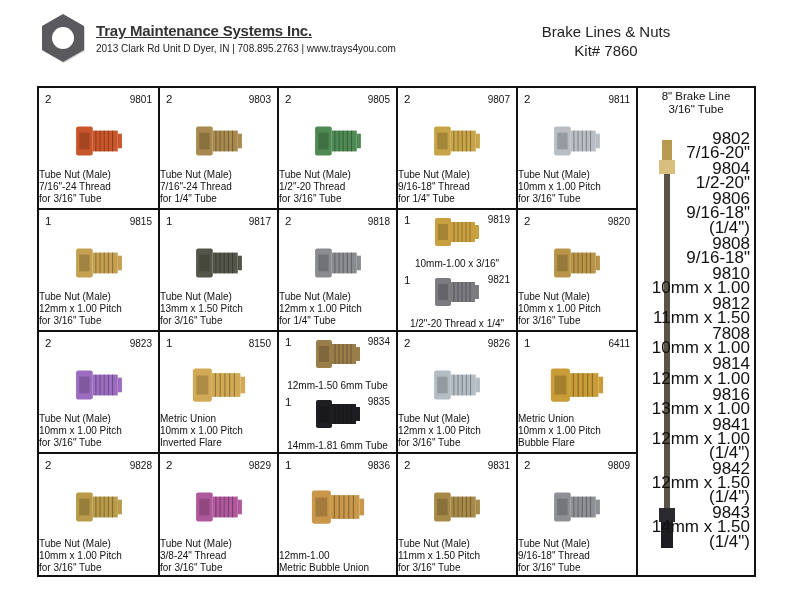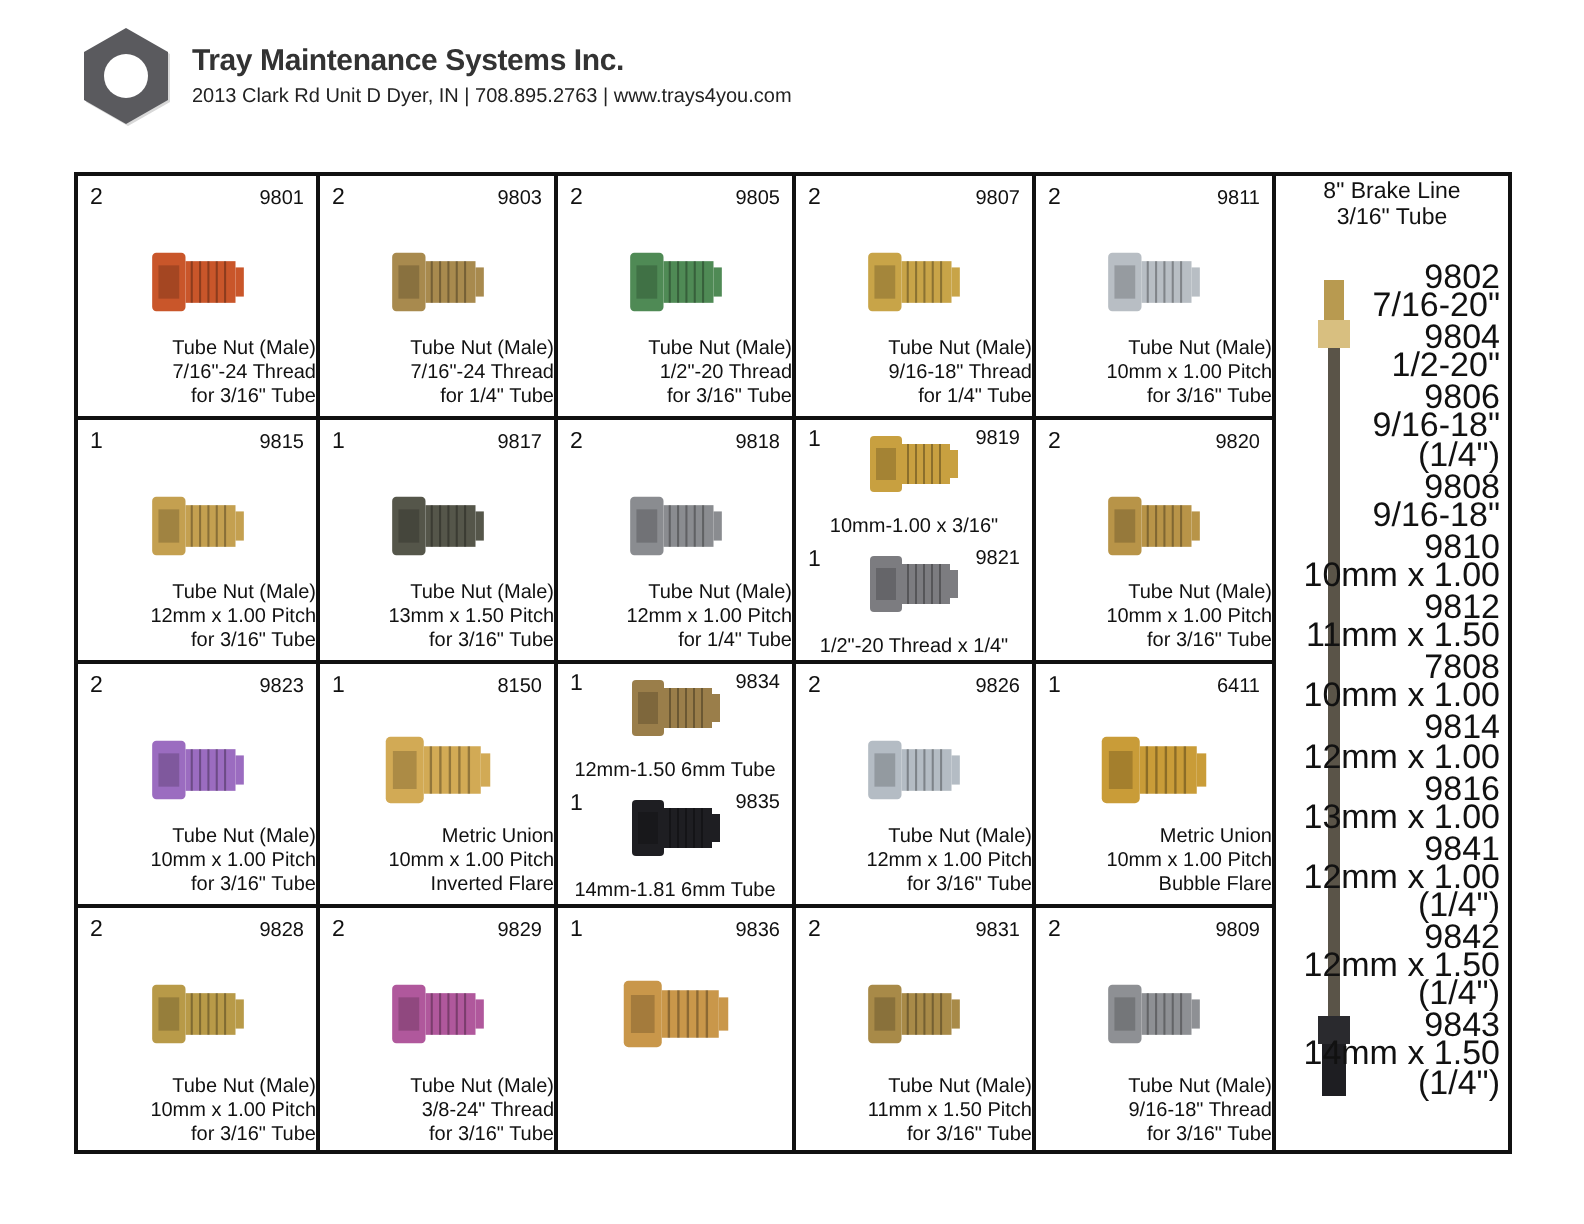--- a/index.html
+++ b/index.html
@@ -1,27 +1,27 @@
 <!DOCTYPE html>
 <html><head>
 <meta charset="utf-8">
 <style>
   * { box-sizing: border-box; margin: 0; padding: 0; }
   body { width: 792px; height: 612px; background: #ffffff; font-family: "Liberation Sans", sans-serif; color: #111; position: relative; overflow: hidden; }
   .logo { position: absolute; left: 40px; top: 12px; width: 46px; height: 52px; }
   .company { position: absolute; left: 96px; top: 22px; }
-  .company .name { font-size: 15px; font-weight: bold; color: #333; letter-spacing: -0.2px; }
+  .company .name { font-size: 15px; font-weight: bold; color: #333; letter-spacing: -0.2px; text-decoration: underline; }
   .company .addr { font-size: 10px; color: #222; margin-top: 4px; }
   .kit { position: absolute; left: 536px; top: 22px; width: 140px; text-align: center; font-size: 15px; line-height: 19px; color: #222; }
   .grid { position: absolute; left: 37px; top: 86px; width: 599px; height: 491px; border: 2px solid #111; border-right: none; display: grid; grid-template-columns: 121px 119px 119px 120px 120px; grid-template-rows: 122px 122px 122px 123px; }
   .cell { border-right: 2px solid #111; border-bottom: 2px solid #111; position: relative; font-size: 10px; }
   .row4 .cell, .cell.last-row { border-bottom: none; }
   .qty { position: absolute; left: 6px; top: 5px; font-size: 11.5px; }
   .sku { position: absolute; right: 6px; top: 6px; font-size: 10px; }
-  .desc { position: absolute; left: 0; right: 0; bottom: 3px; text-align: right; line-height: 12px; font-size: 10px; }
+  .desc { position: absolute; left: 0; right: 0; bottom: 3px; text-align: left; line-height: 12px; font-size: 10px; }
   .desc span { display: block; }
   .part { position: absolute; left: 50%; top: 34px; transform: translateX(-50%); height: 38px; }
   .half { position: absolute; left: 0; right: 0; height: 60px; }
   .half.top { top: 0; }
   .half.bot { top: 60px; }
   .half .qty { top: 4px; }
   .half .sku { top: 4px; }
   .half .hdesc { position: absolute; left: 0; right: 0; bottom: 1px; text-align: center; font-size: 10px; }
   .half .part { top: 6px; height: 32px; }
   .side { position: absolute; left: 636px; top: 86px; width: 120px; height: 491px; border: 2px solid #111; }
@@ -38,20 +38,22 @@
   <polygon points="23,2 44,14 44,38 23,50 2,38 2,14" fill="#5a5a5e"></polygon>
   <circle cx="23" cy="26" r="11" fill="#ffffff"></circle>
 </svg>
 
 <div class="company">
   <div class="name">Tray Maintenance Systems Inc.</div>
   <div class="addr">2013 Clark Rd Unit D Dyer, IN | 708.895.2763 | www.trays4you.com</div>
 </div>
 
 <div class="kit">
+  <div>Brake Lines &amp; Nuts</div>
+  <div>Kit# 7860</div>
 </div>
 
 <div class="grid" id="grid">
     <div class="cell">
       <div class="qty">2</div>
       <div class="sku">9801</div>
       <svg viewBox="0 0 48 32" width="50" height="34" class="part">
         <rect x="2" y="2" width="16" height="28" rx="2" fill="#c9562a"></rect>
         <rect x="5" y="8" width="10" height="16" fill="rgba(0,0,0,0.18)"></rect>
         <rect x="18" y="6" width="24" height="20" fill="#c9562a"></rect>
@@ -463,20 +465,25 @@
         <rect x="18" y="6" width="24" height="20" fill="#c9974a"></rect>
         <g stroke="rgba(0,0,0,0.3)" stroke-width="1">
           <line x1="21" y1="6" x2="21" y2="26"></line>
           <line x1="25" y1="6" x2="25" y2="26"></line>
           <line x1="29" y1="6" x2="29" y2="26"></line>
           <line x1="33" y1="6" x2="33" y2="26"></line>
           <line x1="37" y1="6" x2="37" y2="26"></line>
         </g>
         <rect x="42" y="9" width="4" height="14" fill="#c9974a"></rect>
       </svg>
+      <div class="desc">
+        <span></span>
+        <span>12mm-1.00</span>
+        <span>Metric Bubble Union</span>
+      </div>
     </div>
     <div class="cell last-row">
       <div class="qty">2</div>
       <div class="sku">9831</div>
       <svg viewBox="0 0 48 32" width="50" height="34" class="part">
         <rect x="2" y="2" width="16" height="28" rx="2" fill="#a88a48"></rect>
         <rect x="5" y="8" width="10" height="16" fill="rgba(0,0,0,0.18)"></rect>
         <rect x="18" y="6" width="24" height="20" fill="#a88a48"></rect>
         <g stroke="rgba(0,0,0,0.3)" stroke-width="1">
           <line x1="21" y1="6" x2="21" y2="26"></line>

